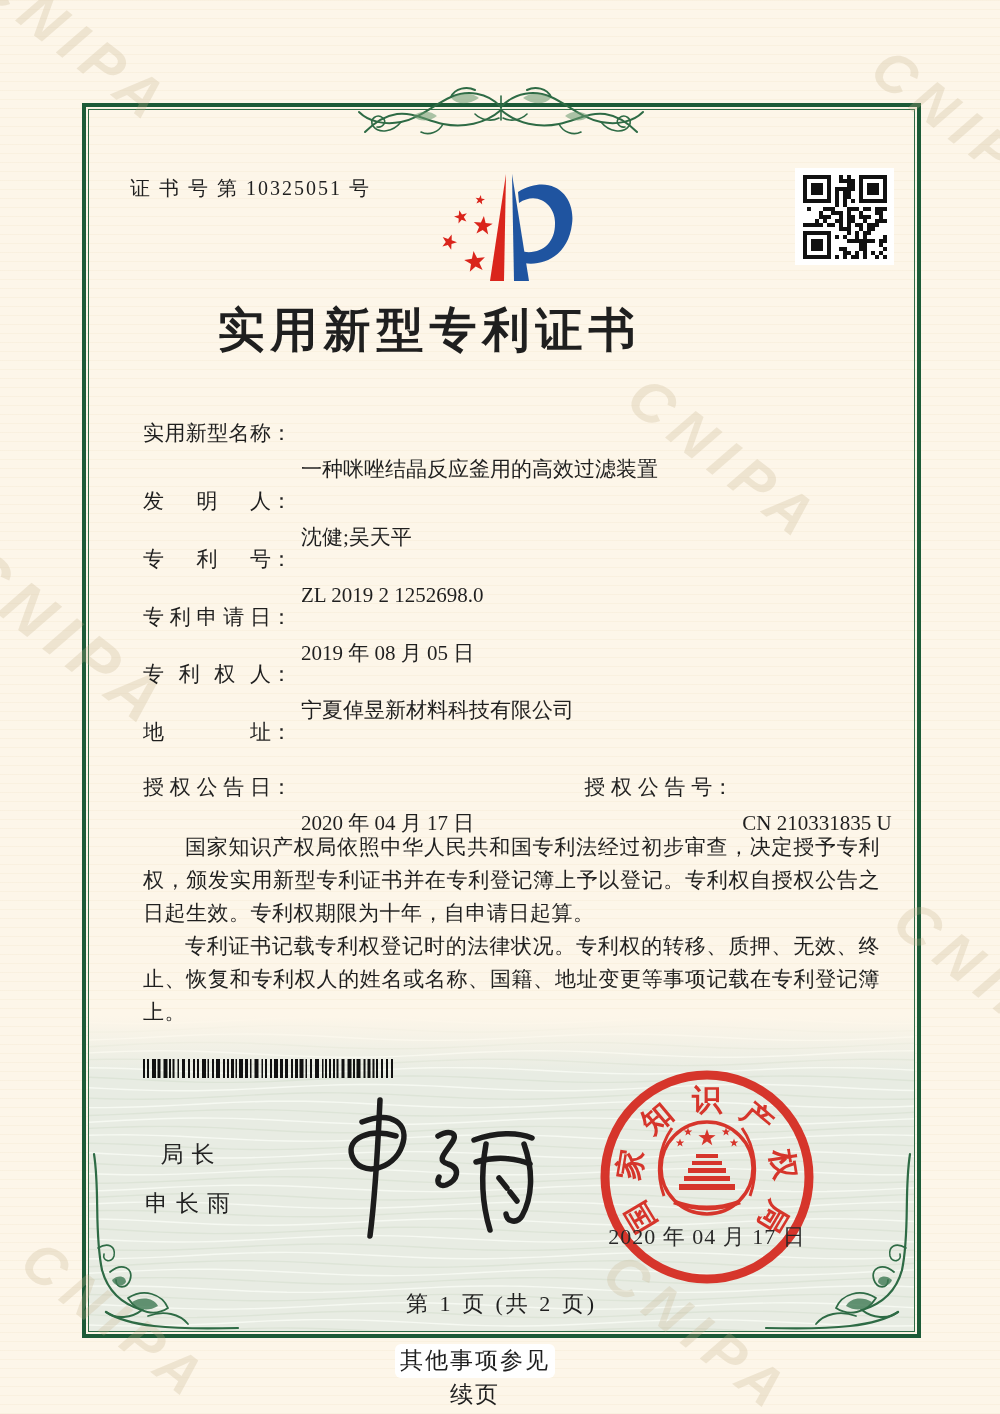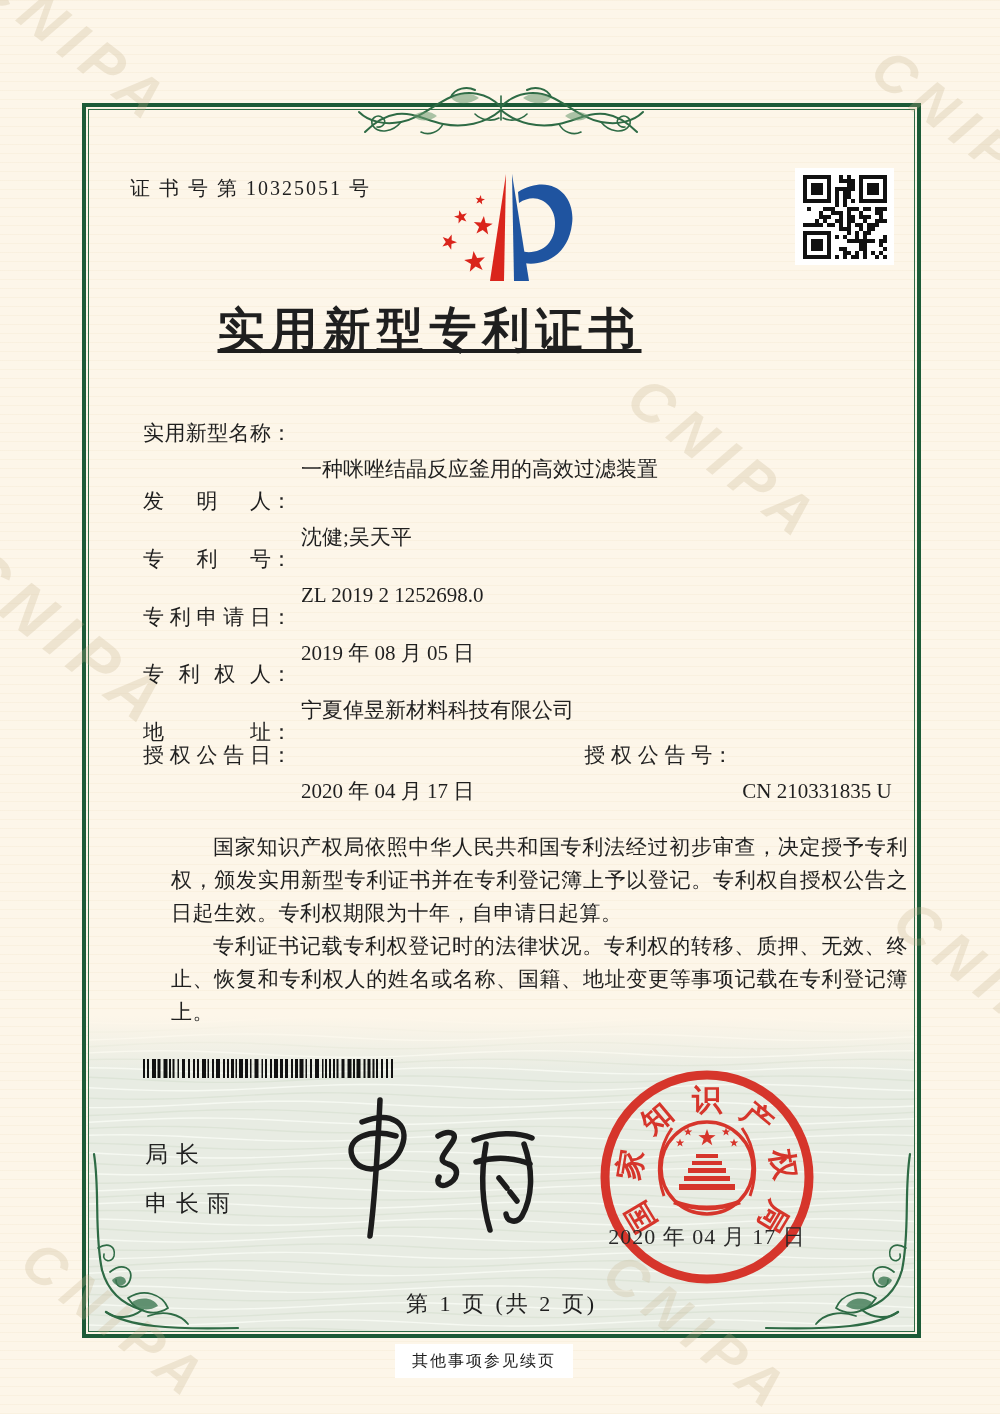--- a/index.html
+++ b/index.html
@@ -45,39 +45,39 @@
     position:absolute;left:0;top:0;right:0;height:58px;
     background:linear-gradient(180deg,#fdf6e9 0%,rgba(253,246,233,0) 100%);
   }
   
   .abs{position:absolute;z-index:5;}
   .cert-no{left:130px;top:175px;font-size:20px;letter-spacing:2px;}
   .logo{left:428px;top:168px;}
   .qr-box{left:795px;top:168px;width:99px;height:97px;background:#ffffff;
     display:flex;align-items:center;justify-content:center;}
   .title{left:82px;top:299px;width:695px;text-align:center;
-    font-size:47px;font-weight:bold;letter-spacing:6px;text-decoration:underline;}
+    font-size:47px;font-weight:bold;letter-spacing:6px;}
   .row{left:143px;display:flex;font-size:21px;line-height:30px;justify-content:center;}
   .row .lbl{width:128px;text-align:justify;text-align-last:justify;flex:none;}
   .row .val{margin-left:9px;margin-top:36px;}
   .row .val.wrap{width:612px;}
   .row .group2{margin-left:110px;display:flex;}
   .body-text{left:143px;top:831px;width:737px;font-size:21px;line-height:33px;
-    text-align:justify;margin-left:28px;}
+    text-align:justify;}
   .body-text p{margin:0;text-indent:2em;letter-spacing:.5px;}
   .barcode{left:143px;top:1059px;}
   .signer{left:145px;top:1139px;font-family:"Liberation Sans","DejaVu Sans",sans-serif;
-    font-size:23px;letter-spacing:8px;color:#222;}
+    font-size:23px;letter-spacing:8px;color:#222;text-align:center;}
   .signer div{margin-bottom:18px;}
   .signature{left:298px;top:1086px;}
   .seal{left:592px;top:1062px;}
   .page-footer{left:82px;top:1289px;width:839px;text-align:center;
     font-size:22px;letter-spacing:3px;}
-  .note{left:395px;top:1344px;width:178px;height:34px;background:#ffffff;
-    text-align:center;font-size:16px;line-height:34px;letter-spacing:2px;}
+  .note{left:395px;top:1344px;width:160px;height:34px;background:#ffffff;
+    text-align:center;font-size:23px;line-height:34px;letter-spacing:2px;border-radius:6px;}
 </style>
 </head>
 <body>
 
 <div class="page">
 
   <div class="guilloche">
     <svg id="waves" width="826" height="316">
         <path d="M0,-4.0L18,-3.1L36,-2.2L54,-1.5L72,-1.0L90,-0.8L108,-0.9L126,-1.2L144,-1.8L162,-2.6L180,-3.5L198,-4.5L216,-5.4L234,-6.2L252,-6.8L270,-7.1L288,-7.2L306,-7.0L324,-6.5L342,-5.8L360,-4.9L378,-3.9L396,-3.0L414,-2.1L432,-1.5L450,-1.0L468,-0.8L486,-0.9L504,-1.3L522,-1.9L540,-2.7L558,-3.6L576,-4.6L594,-5.5L612,-6.2L630,-6.8L648,-7.1L666,-7.2L684,-6.9L702,-6.4L720,-5.7L738,-4.8L756,-3.9L774,-3.0L792,-2.1L810,-1.4L828,-1.0" fill="none" stroke="#dde4d7" stroke-width="1.4"></path>
         <path d="M0,6.5L18,7.1L36,7.5L54,7.6L72,7.4L90,7.0L108,6.3L126,5.5L144,4.5L162,3.6L180,2.7L198,2.0L216,1.5L234,1.2L252,1.3L270,1.6L288,2.1L306,2.9L324,3.8L342,4.8L360,5.7L378,6.5L396,7.1L414,7.5L432,7.6L450,7.4L468,7.0L486,6.3L504,5.4L522,4.5L540,3.5L558,2.7L576,1.9L594,1.4L612,1.2L630,1.3L648,1.6L666,2.2L684,3.0L702,3.9L720,4.8L738,5.7L756,6.5L774,7.1L792,7.5L810,7.6L828,7.4" fill="none" stroke="#f6f9f2" stroke-width="1.4"></path>
@@ -371,21 +371,21 @@
   </div>
   <div class="abs row" style="top:659px">
     <span class="lbl">专利权人</span>
       <span>：</span>
     <span class="val">宁夏倬昱新材料科技有限公司</span>
   </div>
   <div class="abs row" style="top:717px">
     <span class="lbl">地址</span>
       <span>：</span>
   </div>
-  <div class="abs row" style="top:740px">
+  <div class="abs row" style="top:772px">
     <span class="lbl">授权公告日</span>
       <span>：</span>
     <span class="val">2020 年 04 月 17 日</span>
     <span class="group2">
       <span class="lbl">授权公告号</span>
         <span>：</span>
       <span class="val">CN 210331835 U</span>
     </span>
   </div>
 

